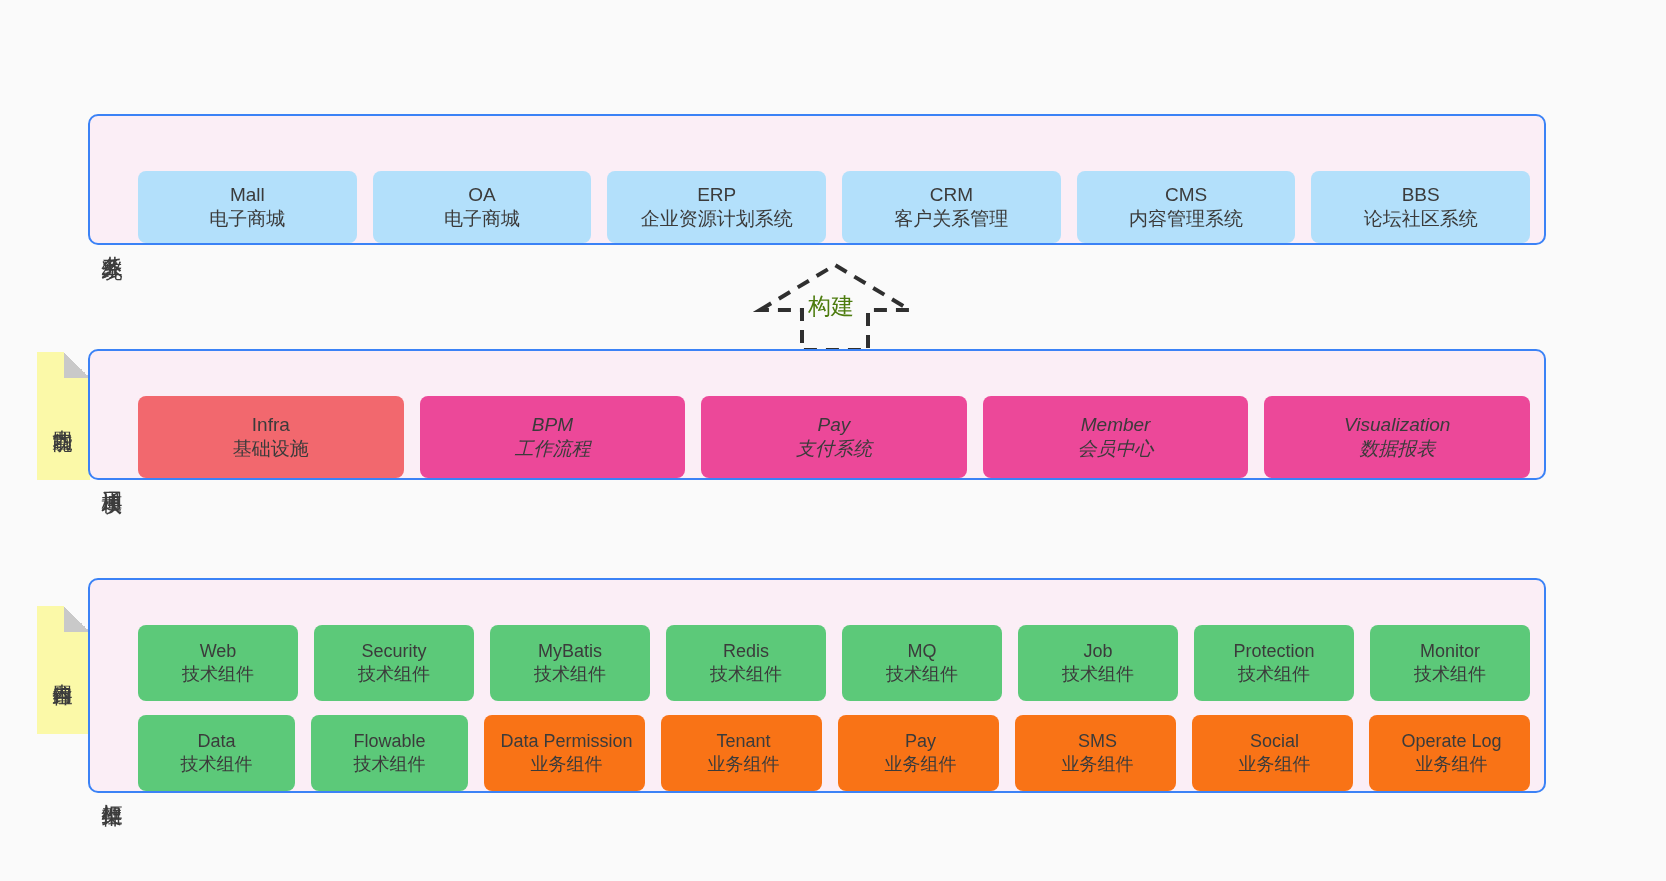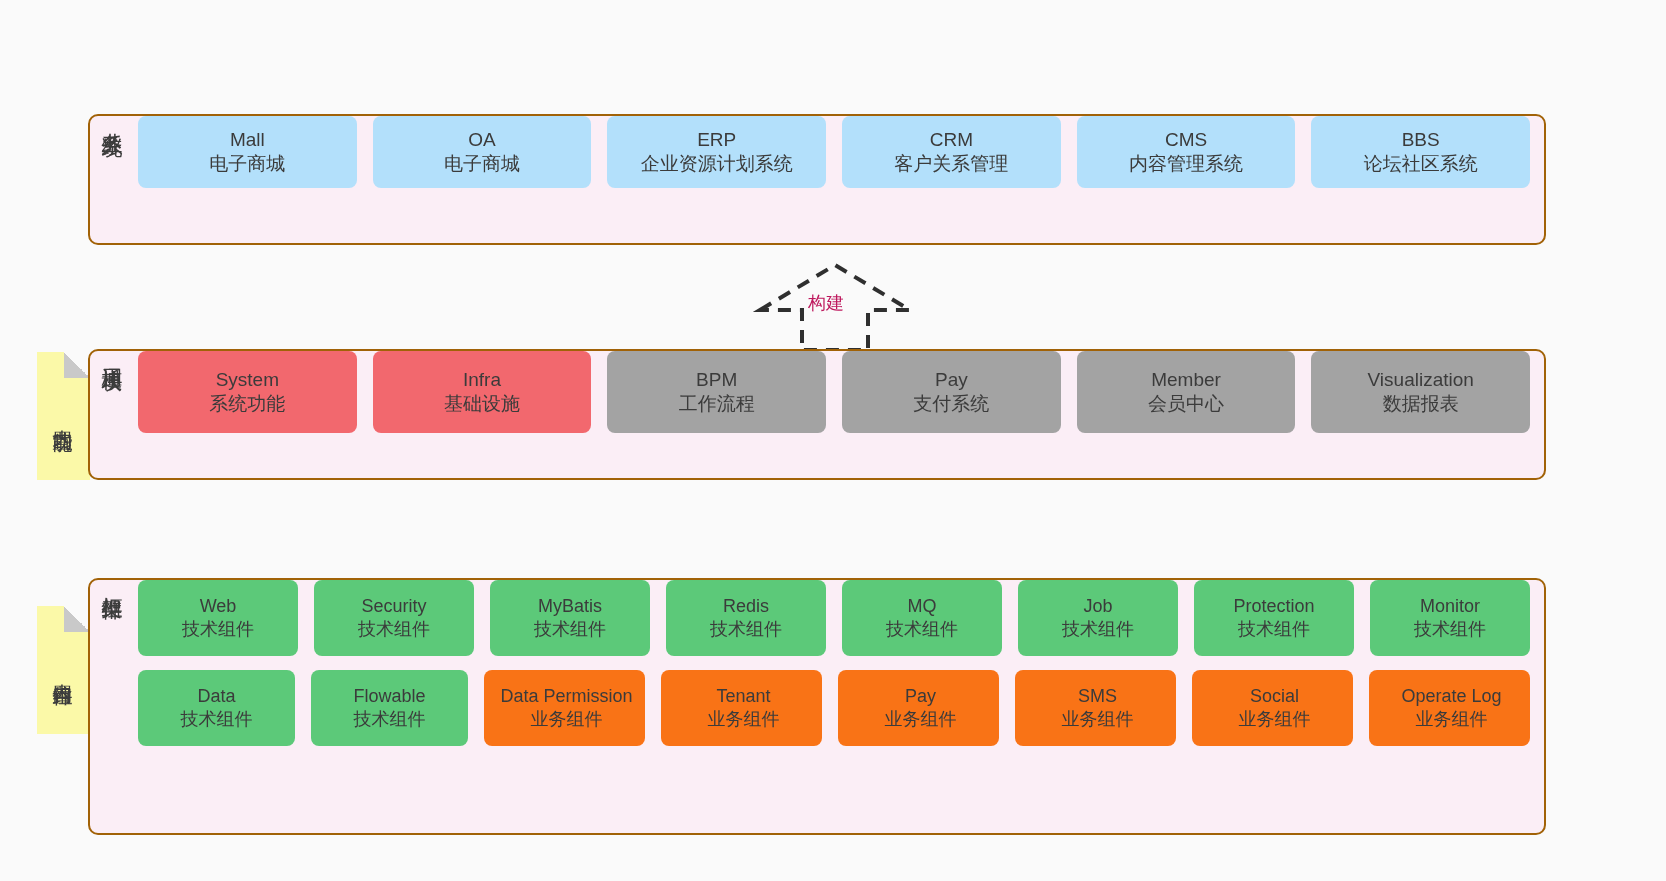--- a/index.html
+++ b/index.html
@@ -19,25 +19,25 @@
     position: absolute;
     left: 0; top: 0;
     width: 1666px;
     height: 881px;
   }
 
   
   .layer {
     position: absolute;
     background: #fbeef6;
-    border: 2px solid #a16207;
+    border: 2px solid #3b82f6;
     border-radius: 10px;
     box-sizing: border-box;
     display: flex;
-    align-items: flex-start;
+    align-items: flex-end;
   }
   .layer-title {
     flex: 0 0 auto;
     width: 44px;
     display: flex;
     align-items: center;
     justify-content: center;
     font-size: 21px;
     line-height: 1.05;
     letter-spacing: 1px;
@@ -74,37 +74,37 @@
     line-height: 1.28;
     color: #3b3b3b;
     box-sizing: border-box;
     padding: 6px 4px;
   }
   .card .t1 { display:block; }
   .card .t2 { display:block; }
 
   .blue   { background: #b3e0fb; }
   .redish { background: #f2686e; }
-  .pinkish{ background: #a3a3a3; }
+  .pinkish{ background: #ec4899; font-style: italic; }
   .green  { background: #5cc979; }
   .lgreen { background: #f97316; padding-left: 8px; }
 
   
   #layer-business {
     left: 88px;  top: 114px;  width: 1458px; height: 131px;
   }
   #layer-business .card { height: 72px; }
 
   #layer-modules {
     left: 88px;  top: 349px;  width: 1458px; height: 131px;
   }
   #layer-modules .card { height: 82px; }
 
   #layer-framework {
-    left: 88px;  top: 578px;  width: 1458px; height: 257px;
+    left: 88px;  top: 578px;  width: 1458px; height: 215px;
   }
   #layer-framework .layer-body {
     flex-direction: column;
     justify-content: center;
     gap: 14px;
     padding: 0 14px 0 4px;
   }
   #layer-framework .card { height: 76px; font-size: 18px; }
 
   
@@ -130,22 +130,22 @@
     width: 26px; height: 26px;
     background: linear-gradient(225deg, #fafafa 0 50%, #c9c9c9 50% 100%);
   }
   #sticky-modules   { left: 37px; top: 352px; width: 53px; height: 128px; }
   #sticky-framework { left: 37px; top: 606px; width: 53px; height: 128px; }
 
   
   .arrow-wrap { position: absolute; }
   .arrow-label {
     position: absolute;
-    font-size: 18px;
-    color: #be185d;
+    font-size: 23px;
+    color: #4d7c0f;
     background: #fafafa;
     padding: 0 2px;
     white-space: nowrap;
     user-select: none;
   }
   #arrow-build { left: 750px; top: 258px; width: 170px; height: 92px; }
   #arrow-build .arrow-label { left: 56px; top: 33px; }
   #arrow-impl  { left: 765px; top: 492px; width: 170px; height: 92px; }
   #arrow-impl  .arrow-label { left: 56px; top: 33px; }
 </style>
@@ -195,24 +195,20 @@
 
   <div class="sticky" id="sticky-modules">
     <span>内置功能</span>
   </div>
 
   <div class="layer" id="layer-modules">
     <div class="layer-title">通用模块</div>
     <div class="layer-body">
       <div class="card-row">
         <div class="card redish">
-          <span class="t1">System</span>
-          <span class="t2">系统功能</span>
-        </div>
-        <div class="card redish">
           <span class="t1">Infra</span>
           <span class="t2">基础设施</span>
         </div>
         <div class="card pinkish">
           <span class="t1">BPM</span>
           <span class="t2">工作流程</span>
         </div>
         <div class="card pinkish">
           <span class="t1">Pay</span>
           <span class="t2">支付系统</span>

